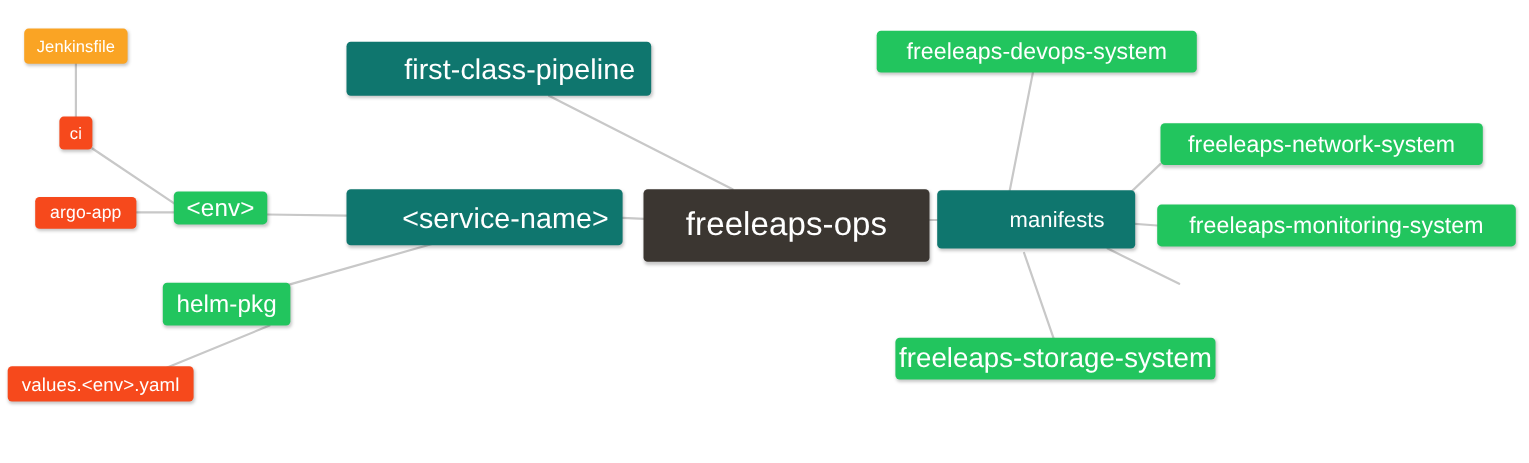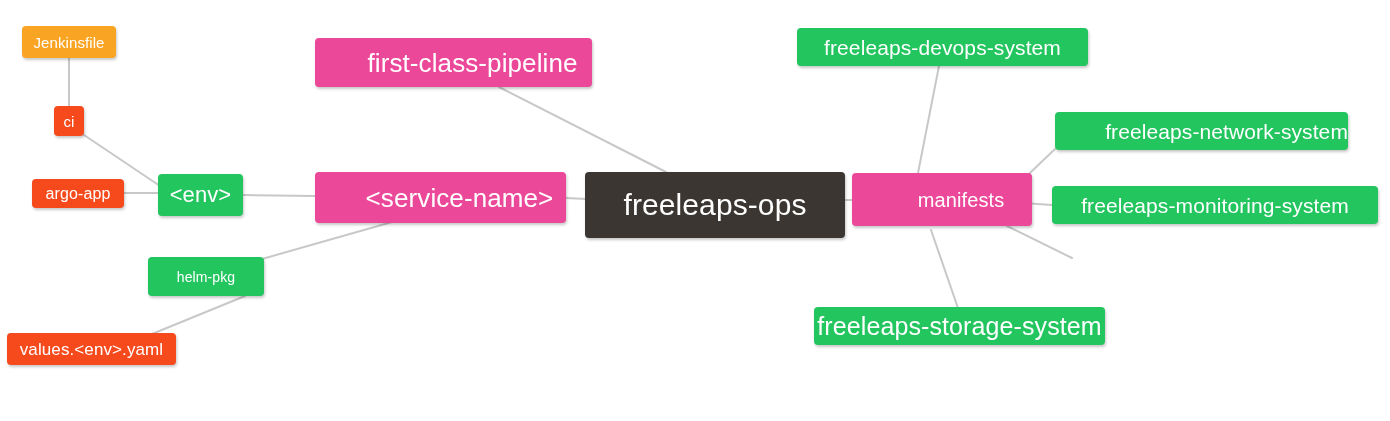--- a/index.html
+++ b/index.html
@@ -33,21 +33,21 @@
     justify-content: center;
     color: #ffffff;
     border-radius: 4px;
     white-space: nowrap;
     line-height: 1;
     box-shadow: 1px 2px 3px rgba(0,0,0,0.22);
     text-align: center;
     letter-spacing: 0.1px;
   }
   .n-root      { background: #3B3631; }
-  .n-blue      { background: #ec4899; padding-left: 38px; }
+  .n-blue      { background: #0f766e; padding-left: 38px; }
   .n-green     { background: #22C55E; }
   .n-orange    { background: #FAA424; }
   .n-red       { background: #F6491C; }
 </style>
 </head>
 <body>
 
 <div id="mindmap">
 
   <svg id="edges" viewBox="0 0 1390 421" width="1390" height="421" xmlns="http://www.w3.org/2000/svg">
@@ -78,25 +78,25 @@
   </div>
 
   <div class="node n-blue" style="left:315px; top:38px; width:277px; height:49px; font-size:26px;">
     <span>first-class-pipeline</span>
   </div>
 
   <div class="node n-blue" style="left:852px; top:173px; width:180px; height:53px; font-size:20px;">
     <span>manifests</span>
   </div>
 
-  <div class="node n-green" style="left:158px; top:174px; width:85px; height:42px; font-size:22px;">
+  <div class="node n-green" style="left:158px; top:174px; width:85px; height:30px; font-size:22px;">
     <span>&lt;env&gt;</span>
   </div>
 
-  <div class="node n-green" style="left:148px; top:257px; width:116px; height:39px; font-size:14px;">
+  <div class="node n-green" style="left:148px; top:257px; width:116px; height:39px; font-size:22px;">
     <span>helm-pkg</span>
   </div>
 
   <div class="node n-orange" style="left:22px; top:26px; width:94px; height:32px; font-size:15px;">
     <span>Jenkinsfile</span>
   </div>
 
   <div class="node n-red" style="left:54px; top:106px; width:30px; height:30px; font-size:15px;">
     <span>ci</span>
   </div>
@@ -106,21 +106,21 @@
   </div>
 
   <div class="node n-green" style="left:797px; top:28px; width:291px; height:38px; font-size:21px;">
     <span>freeleaps-devops-system</span>
   </div>
 
   <div class="node n-red" style="left:7px; top:333px; width:169px; height:32px; font-size:17px;">
     <span>values.&lt;env&gt;.yaml</span>
   </div>
 
-  <div class="node n-green" style="left:1055px; top:112px; width:293px; height:38px; font-size:21px;justify-content:flex-end;">
+  <div class="node n-green" style="left:1055px; top:112px; width:293px; height:38px; font-size:21px;">
     <span>freeleaps-network-system</span>
   </div>
 
   <div class="node n-green" style="left:1052px; top:186px; width:326px; height:38px; font-size:21px;">
     <span>freeleaps-monitoring-system</span>
   </div>
 
 
   <div class="node n-green" style="left:814px; top:307px; width:291px; height:38px; font-size:25px;">
     <span>freeleaps-storage-system</span>

